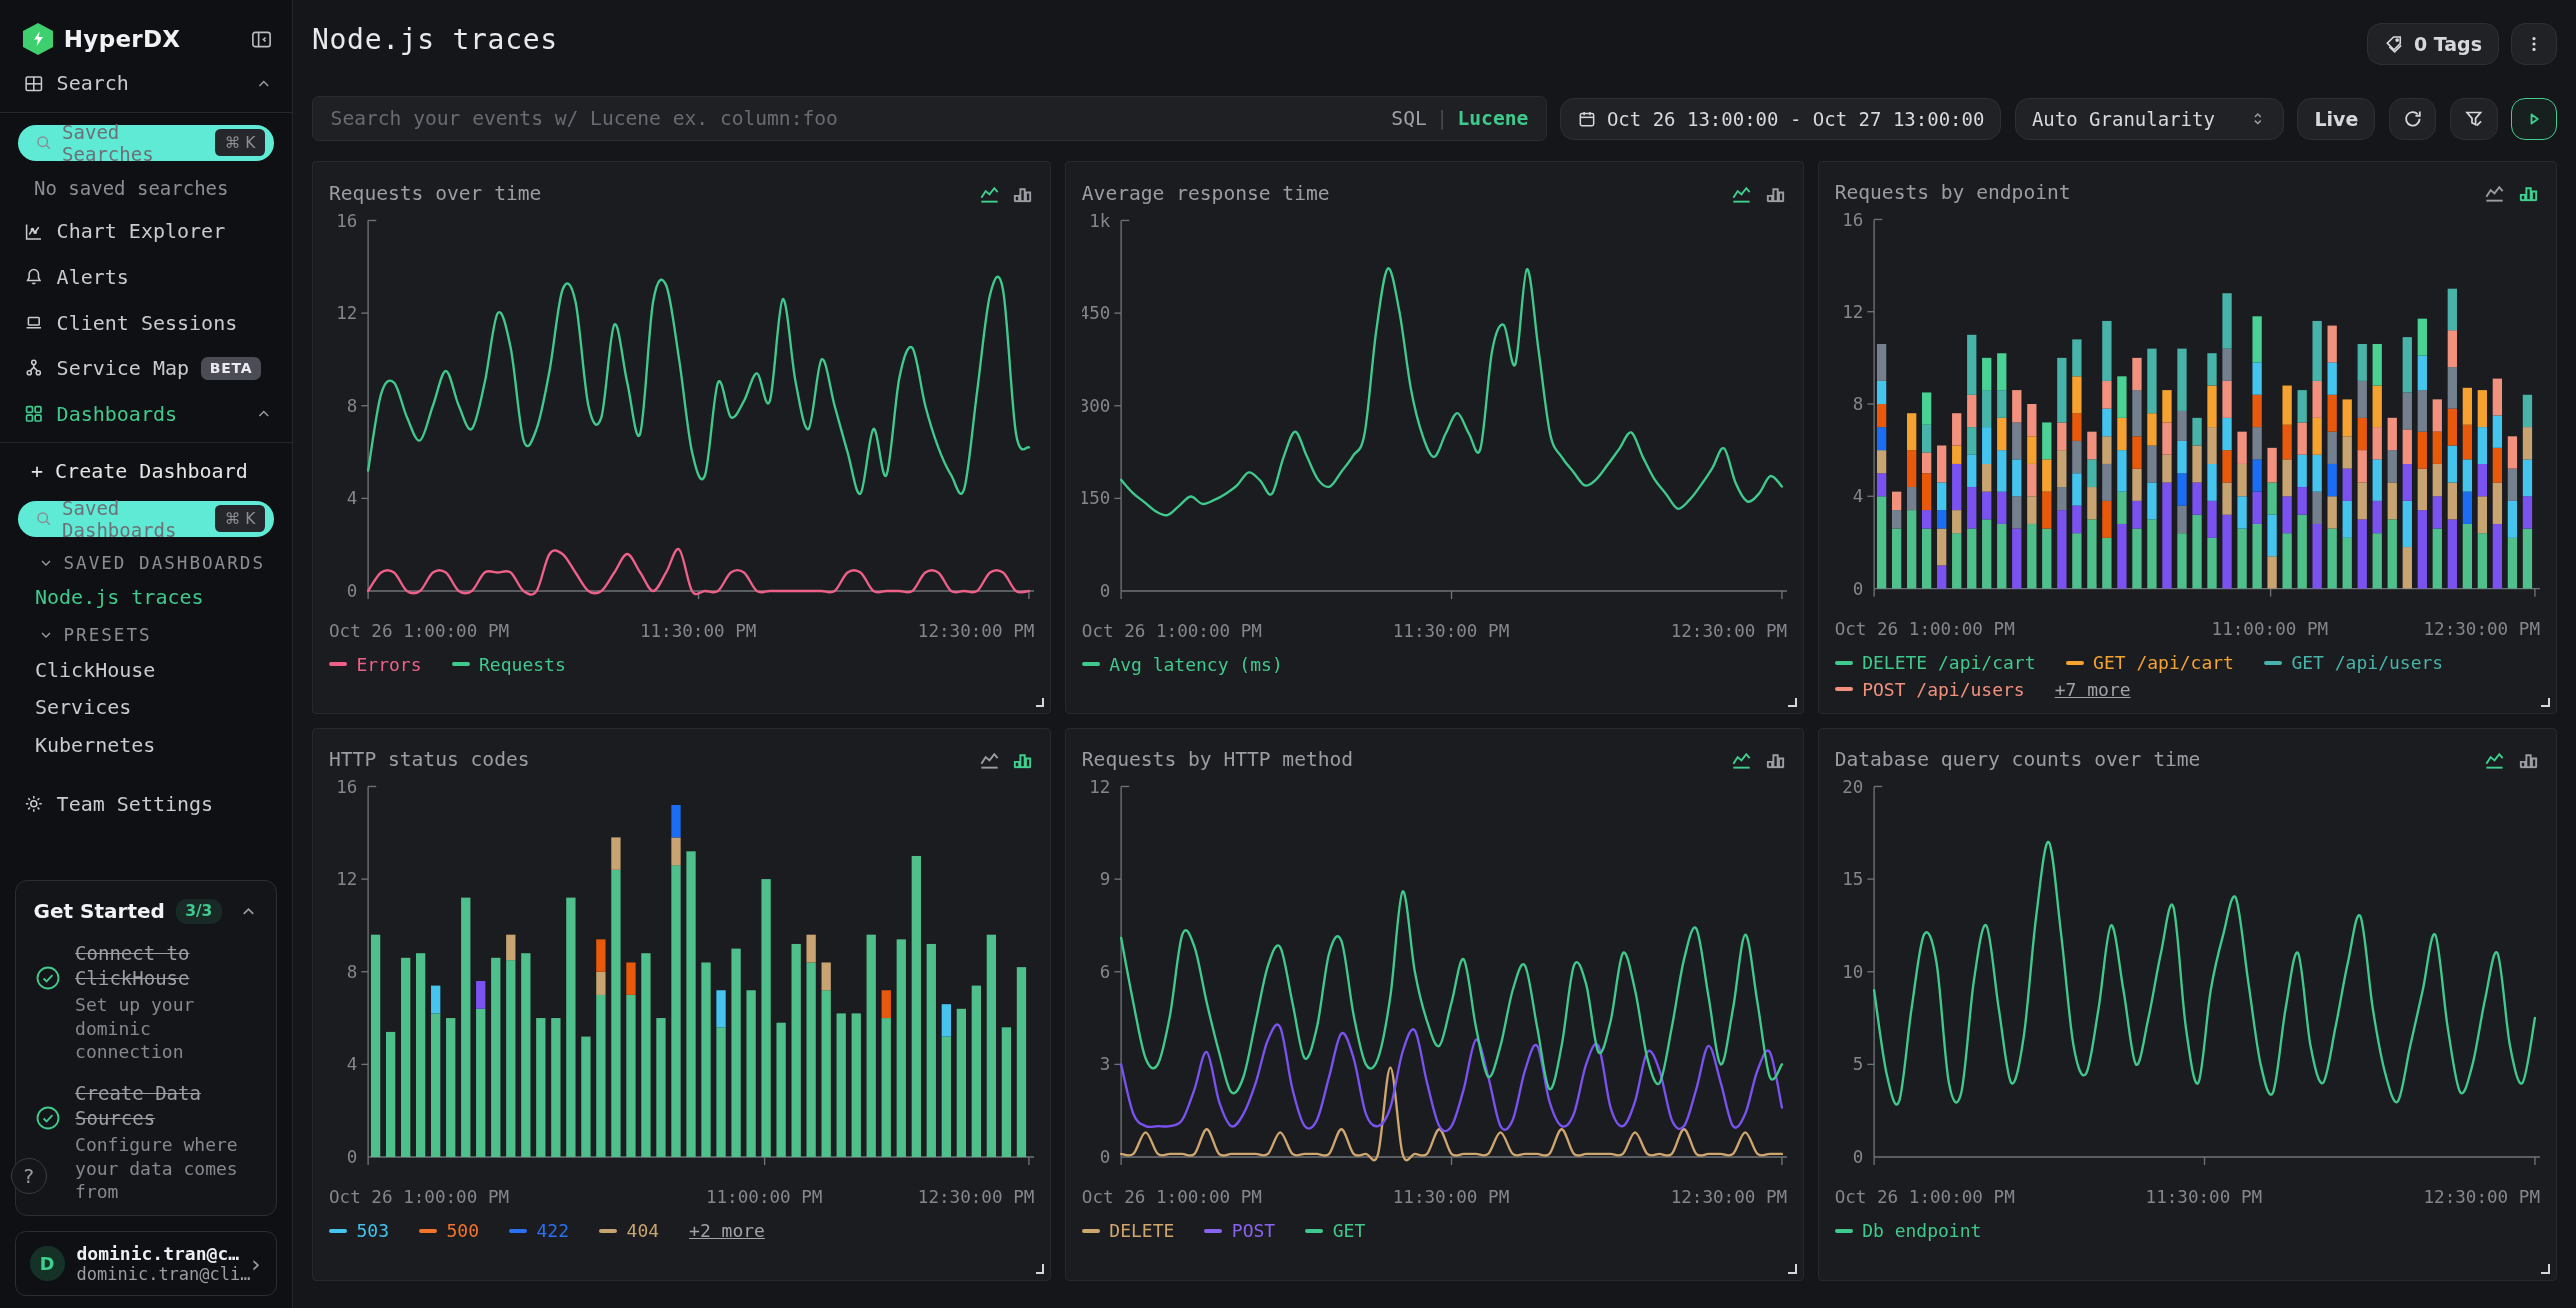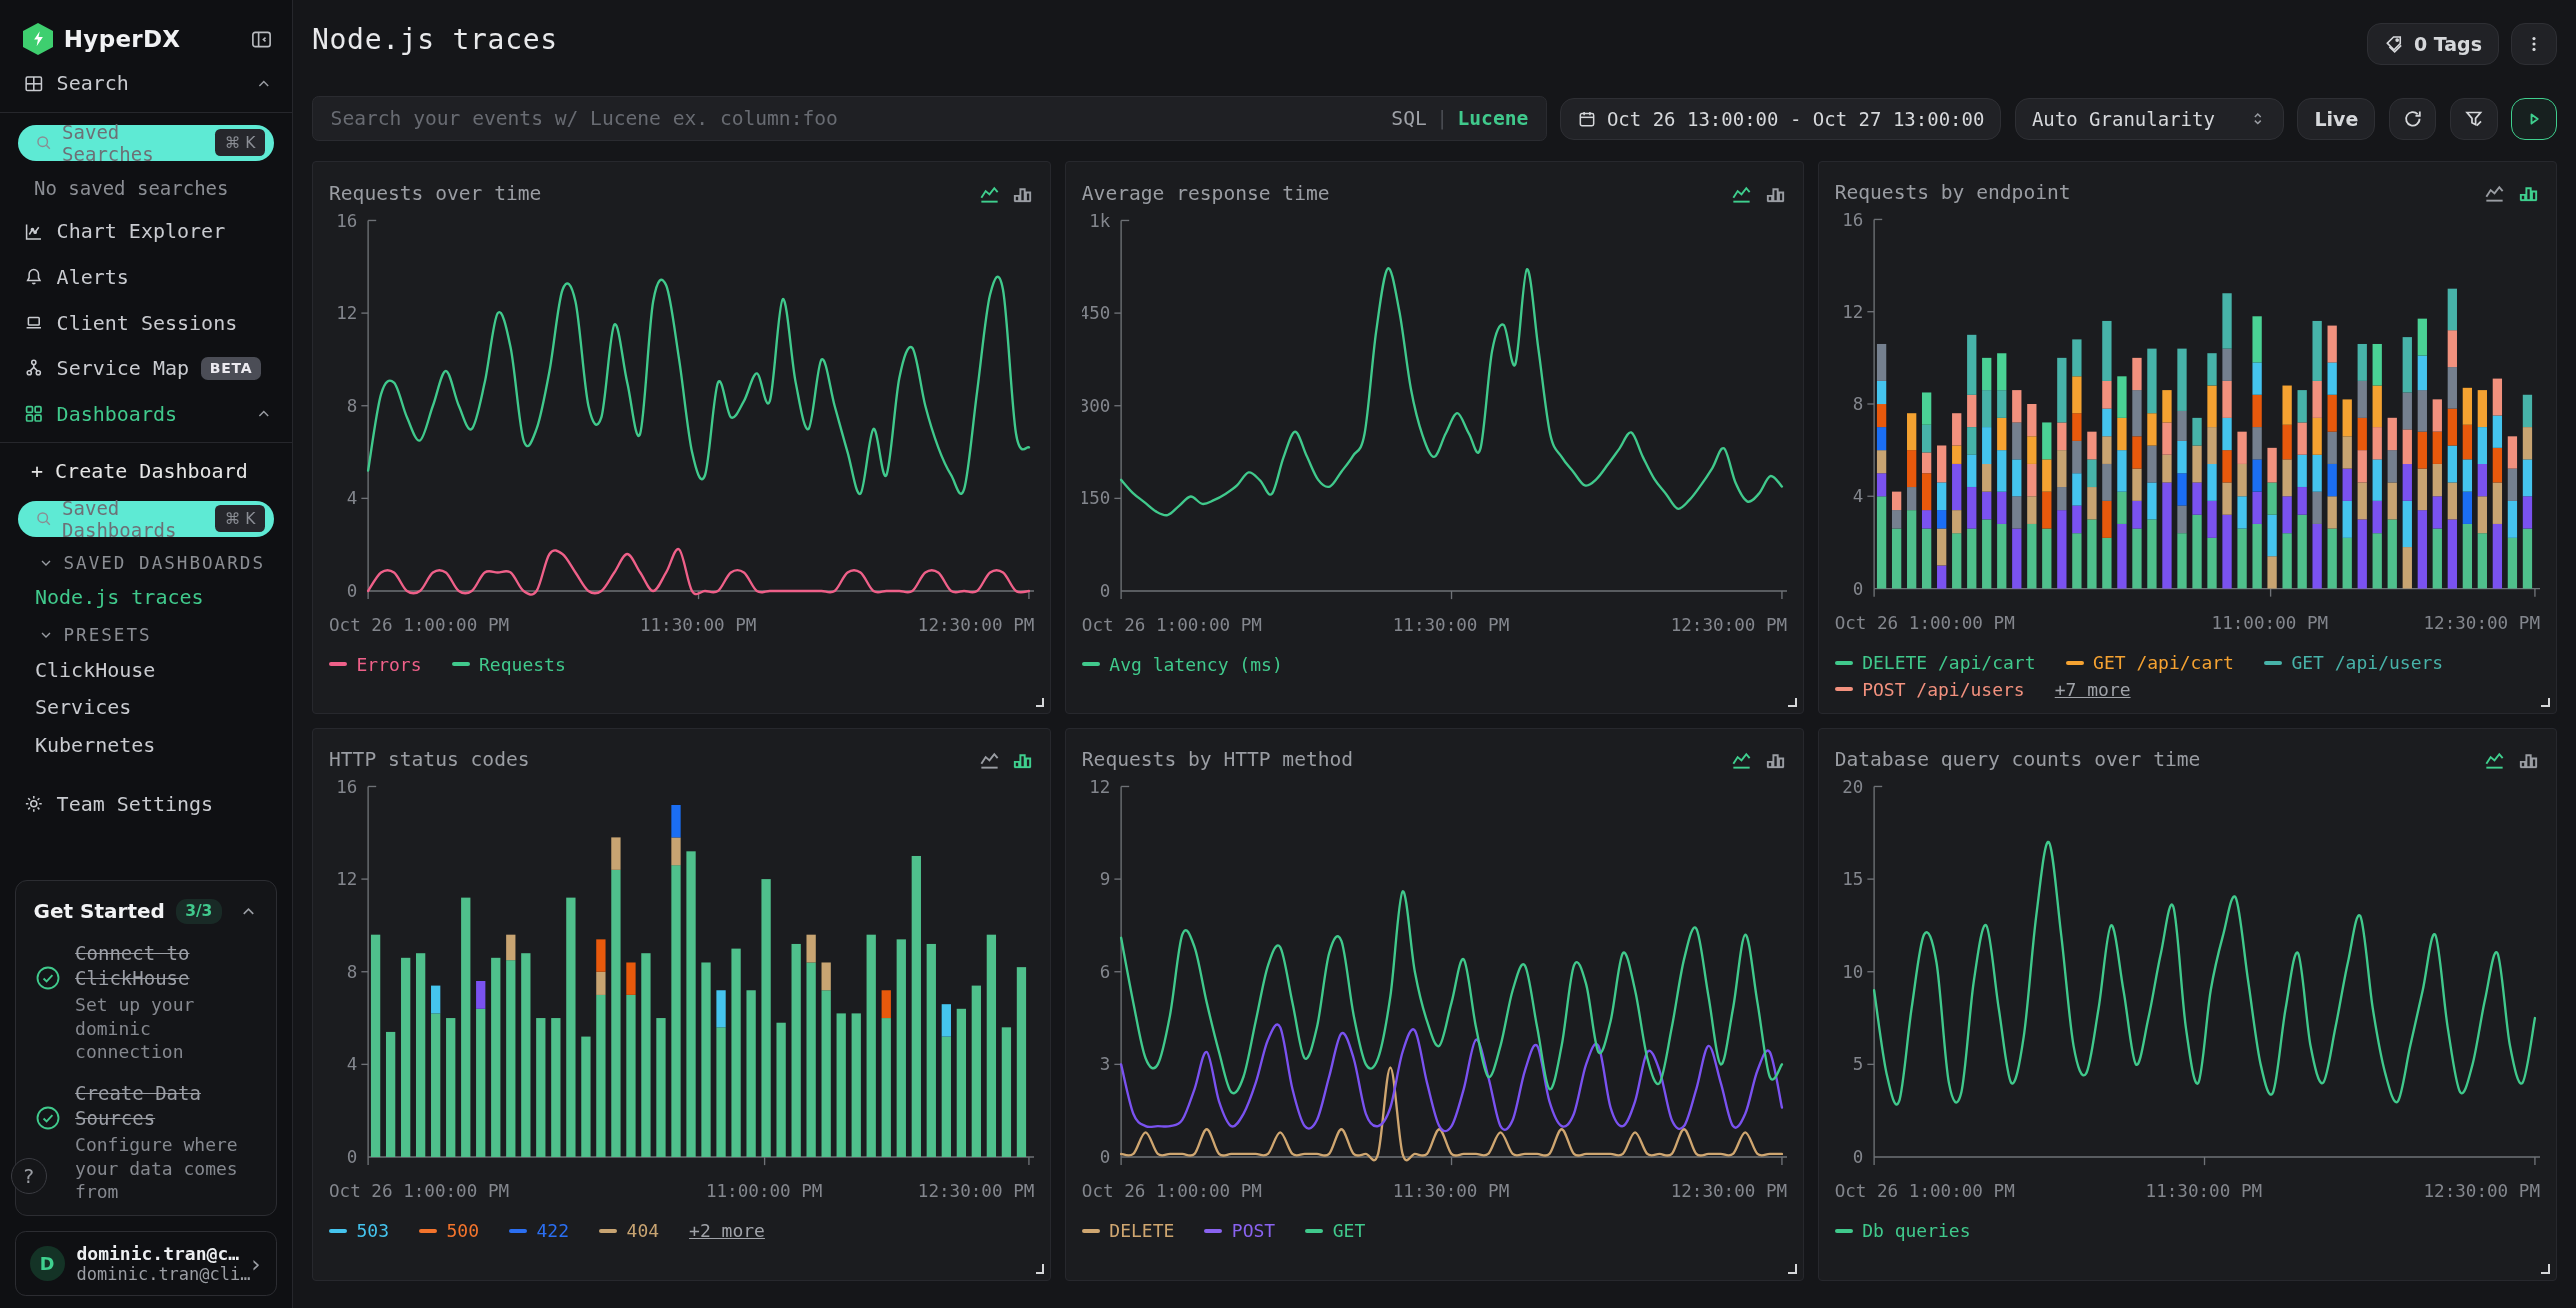--- a/index.html
+++ b/index.html
@@ -87,21 +87,21 @@
 
   .grid { display:grid; grid-template-columns:repeat(3,1fr); grid-auto-rows:553px; gap:13.5px; margin-top:20px; }
   .panel { position:relative; background:#1b1c1f; border:0.7px solid #27282d; border-radius:4px; padding:13.5px 16px; display:flex; flex-direction:column; }
   .panel-head { display:flex; align-items:center; justify-content:space-between; height:35px; }
   .panel-title { font-size:19.6px; color:#9a9da3; }
   .panel-icons { display:flex; gap:10.8px; align-items:center; }
   .panel-icons .view-btn { background:none; border:none; cursor:pointer; color:#9a9da3; display:flex; }
   .panel-icons .view-btn.active { color:#3fcf8e; }
   .chart-svg { width:100%; height:403px; display:block; }
   .xlabels { position:relative; height:24px; font-size:17.6px; color:#83868d; margin-top:1.4px; }
-  .xlabels span { position:absolute; top:0; white-space:nowrap; }
+  .xlabels span { position:absolute; top:6px; white-space:nowrap; }
   .legend { display:flex; align-items:center; gap:30px; margin-top:15px; font-size:18px; flex-wrap:wrap; row-gap:5.4px; }
   .legend .li { display:flex; align-items:center; gap:9.5px; cursor:pointer; }
   .legend .dash { width:18px; height:4px; border-radius:2px; }
   .legend .more { color:#9fa2a8; text-decoration:underline; cursor:pointer; }
   .rs-handle { position:absolute; right:6px; bottom:6px; width:8.8px; height:9.5px; border-right:2.7px solid #d6d7d9;
                border-bottom:2.7px solid #d6d7d9; cursor:nwse-resize; }
 </style>
 </head>
 <body>
 
@@ -953,20 +953,20 @@
           <path d="M58 315.4C61.083333333333336 335.95 70.33333333333333 411.29999999999995 76.5 438.7C82.66666666666667 466.1 88.83333333333333 495.78333333333336 95 479.8C101.16666666666667 463.81666666666666 107.33333333333333 383.90000000000003 113.5 342.8C119.66666666666667 301.7 125.83333333333333 244.61666666666665 132 233.2C138.16666666666666 221.78333333333333 144.35 237.76666666666668 150.5 274.3C156.65 310.83333333333337 162.75 420.4333333333333 168.9 452.4C175.05 484.3666666666667 181.23333333333335 491.2166666666667 187.4 466.1C193.56666666666666 440.98333333333335 199.73333333333335 342.8 205.9 301.7C212.06666666666666 260.59999999999997 218.23333333333335 212.65 224.4 219.5C230.56666666666666 226.35 236.73333333333335 303.98333333333335 242.9 342.8C249.06666666666666 381.6166666666667 255.23333333333332 445.54999999999995 261.4 452.4C267.56666666666666 459.25 273.7333333333333 425 279.9 383.9C286.06666666666666 342.79999999999995 292.2333333333333 253.75 298.4 205.8C304.56666666666666 157.85000000000002 310.7333333333333 91.63333333333334 316.9 96.2C323.06666666666666 100.76666666666667 329.25 182.96666666666664 335.4 233.2C341.54999999999995 283.43333333333334 347.65 363.35 353.8 397.6C359.95000000000005 431.85 366.1333333333333 447.8333333333333 372.3 438.7C378.4666666666667 429.56666666666666 384.6333333333333 379.33333333333337 390.8 342.8C396.9666666666667 306.26666666666665 403.1333333333333 224.06666666666666 409.3 219.5C415.4666666666667 214.93333333333334 421.6333333333333 281.15 427.8 315.4C433.9666666666667 349.65 440.1333333333333 418.15 446.3 425C452.4666666666667 431.85 458.6333333333333 383.9 464.8 356.5C470.9666666666667 329.1 477.1333333333333 288 483.3 260.6C489.4666666666667 233.20000000000002 495.6333333333333 173.83333333333334 501.8 192.1C507.9666666666667 210.36666666666665 514.1333333333333 326.81666666666666 520.3 370.2C526.4666666666666 413.5833333333333 532.65 461.5333333333333 538.8 452.4C544.9499999999999 443.26666666666665 551.0500000000001 351.9333333333333 557.2 315.4C563.35 278.8666666666667 569.5333333333334 256.0333333333333 575.7 233.2C581.8666666666667 210.36666666666667 588.0333333333334 166.98333333333335 594.2 178.4C600.3666666666667 189.81666666666666 606.5333333333334 260.59999999999997 612.7 301.7C618.8666666666667 342.8 625.0333333333334 397.6 631.2 425C637.3666666666667 452.4 643.5333333333334 479.8 649.7 466.1C655.8666666666667 452.40000000000003 662.0333333333334 377.05 668.2 342.8C674.3666666666667 308.55 680.5333333333334 251.4666666666667 686.7 260.6C692.8666666666667 269.73333333333335 699.0333333333334 365.6333333333334 705.2 397.6C711.3666666666667 429.56666666666666 717.5333333333334 456.96666666666664 723.7 452.4C729.8666666666667 447.8333333333333 736.0500000000001 399.8833333333333 742.2 370.2C748.35 340.51666666666665 754.45 301.7 760.6 274.3C766.75 246.9 772.9333333333334 194.38333333333335 779.1 205.8C785.2666666666667 217.21666666666667 791.4333333333334 303.98333333333335 797.6 342.8C803.7666666666667 381.6166666666667 809.9333333333334 415.8666666666667 816.1 438.7C822.2666666666667 461.5333333333333 828.4333333333334 486.65 834.6 479.8C840.7666666666667 472.95000000000005 846.9333333333334 425 853.1 397.6C859.2666666666667 370.20000000000005 865.4333333333334 342.79999999999995 871.6 315.4C877.7666666666667 288 883.9333333333334 224.06666666666666 890.1 233.2C896.2666666666667 242.33333333333331 902.4333333333334 331.3833333333333 908.6 370.2C914.7666666666667 409.01666666666665 920.95 456.9666666666667 927.1 466.1C933.25 475.23333333333335 939.35 447.8333333333333 945.5 425C951.65 402.1666666666667 957.8333333333334 356.5 964 329.1C970.1666666666666 301.70000000000005 976.3333333333334 249.18333333333337 982.5 260.6C988.6666666666666 272.0166666666667 994.8333333333334 365.6333333333334 1001 397.6C1007.1666666666666 429.56666666666666 1013.3333333333334 459.25 1019.5 452.4C1025.6666666666667 445.54999999999995 1034.9166666666667 372.48333333333335 1038 356.5" fill="none" stroke="#40c98c" stroke-width="3.5" stroke-linecap="round" stroke-linejoin="round"></path>
         </svg>
         <div class="xlabels">
           <span style="left:0;">Oct 26 1:00:00 PM</span>
           <span style="left:calc(39px + (100% - 45px)*0.5);transform:translateX(-50%);">11:30:00 PM</span>
           <span style="right:0;">12:30:00 PM</span>
         </div>
         <div class="legend">
           <span class="li">
             <span class="dash" style="background: rgb(64, 201, 140);"></span>
-            <span style="color: rgb(64, 201, 140);">Db queries</span>
+            <span style="color: rgb(64, 201, 140);">Db endpoint</span>
           </span>
         </div>
         <div class="rs-handle"></div>
       </div>
     </div>
 </div>
 
 
 </body></html>

